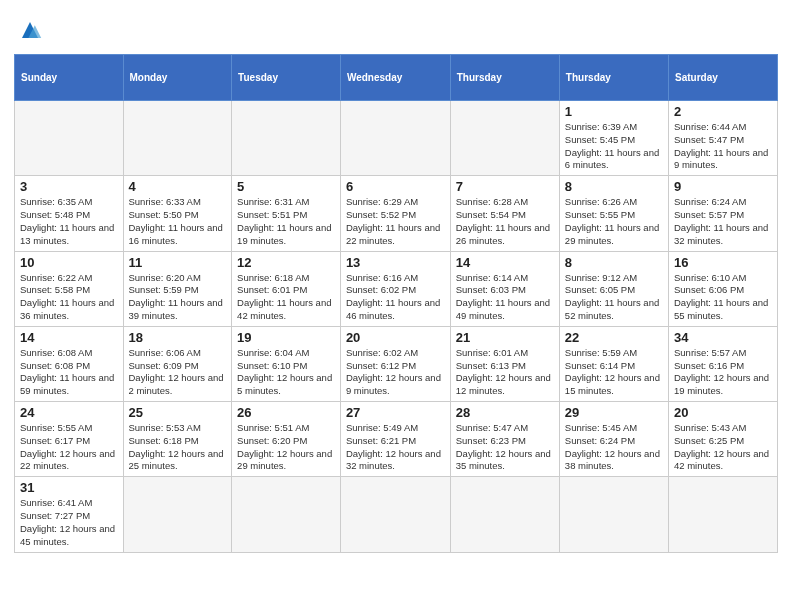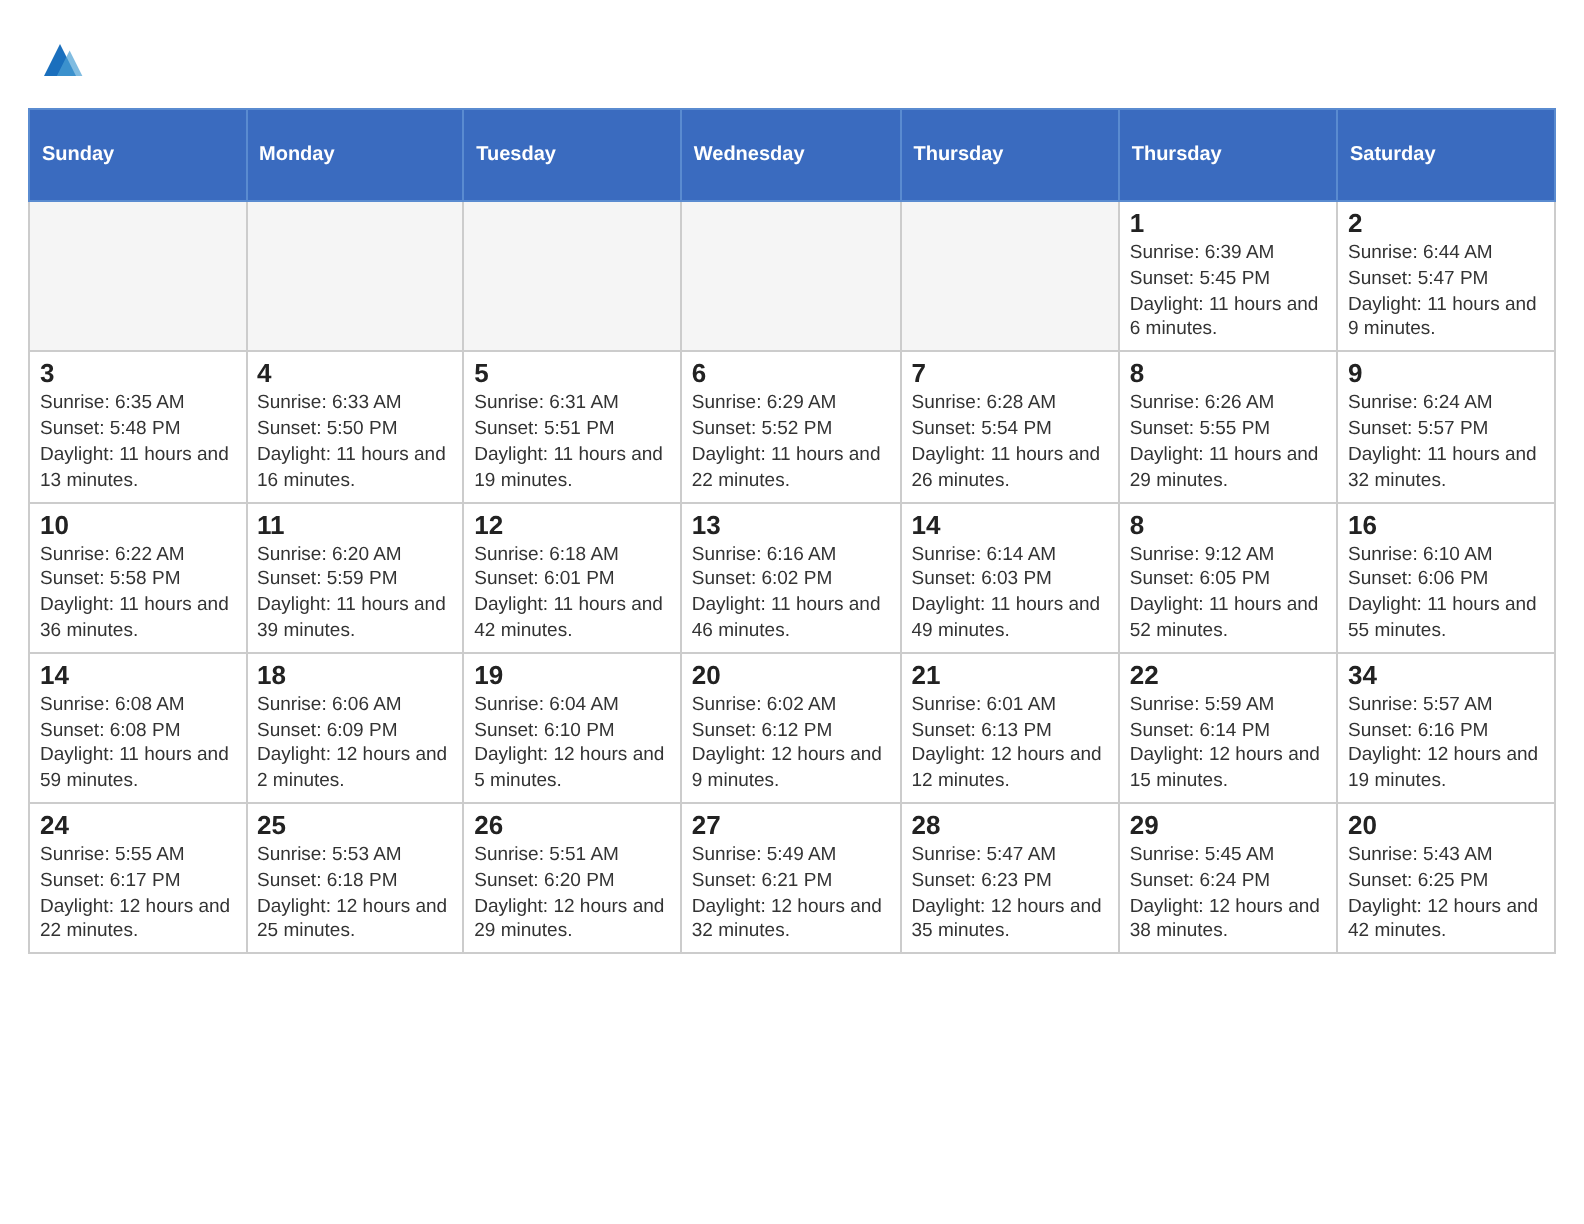--- a/index.html
+++ b/index.html
@@ -320,15 +320,29 @@
 Sunset: 6:24 PM
 Daylight: 12 hours and 38 minutes.</div>
           </td>
           <td>
             <span class="day-num">20</span>
             <div class="day-info">Sunrise: 5:43 AM
 Sunset: 6:25 PM
 Daylight: 12 hours and 42 minutes.</div>
           </td>
         </tr>
+        <tr>
+          <td class="last-row">
+            <span class="day-num">31</span>
+            <div class="day-info">Sunrise: 6:41 AM
+Sunset: 7:27 PM
+Daylight: 12 hours and 45 minutes.</div>
+          </td>
+          <td class="empty last-row"></td>
+          <td class="empty last-row"></td>
+          <td class="empty last-row"></td>
+          <td class="empty last-row"></td>
+          <td class="empty last-row"></td>
+          <td class="empty last-row"></td>
+        </tr>
       </tbody>
   </table>
 </div>
 
 </body></html>

